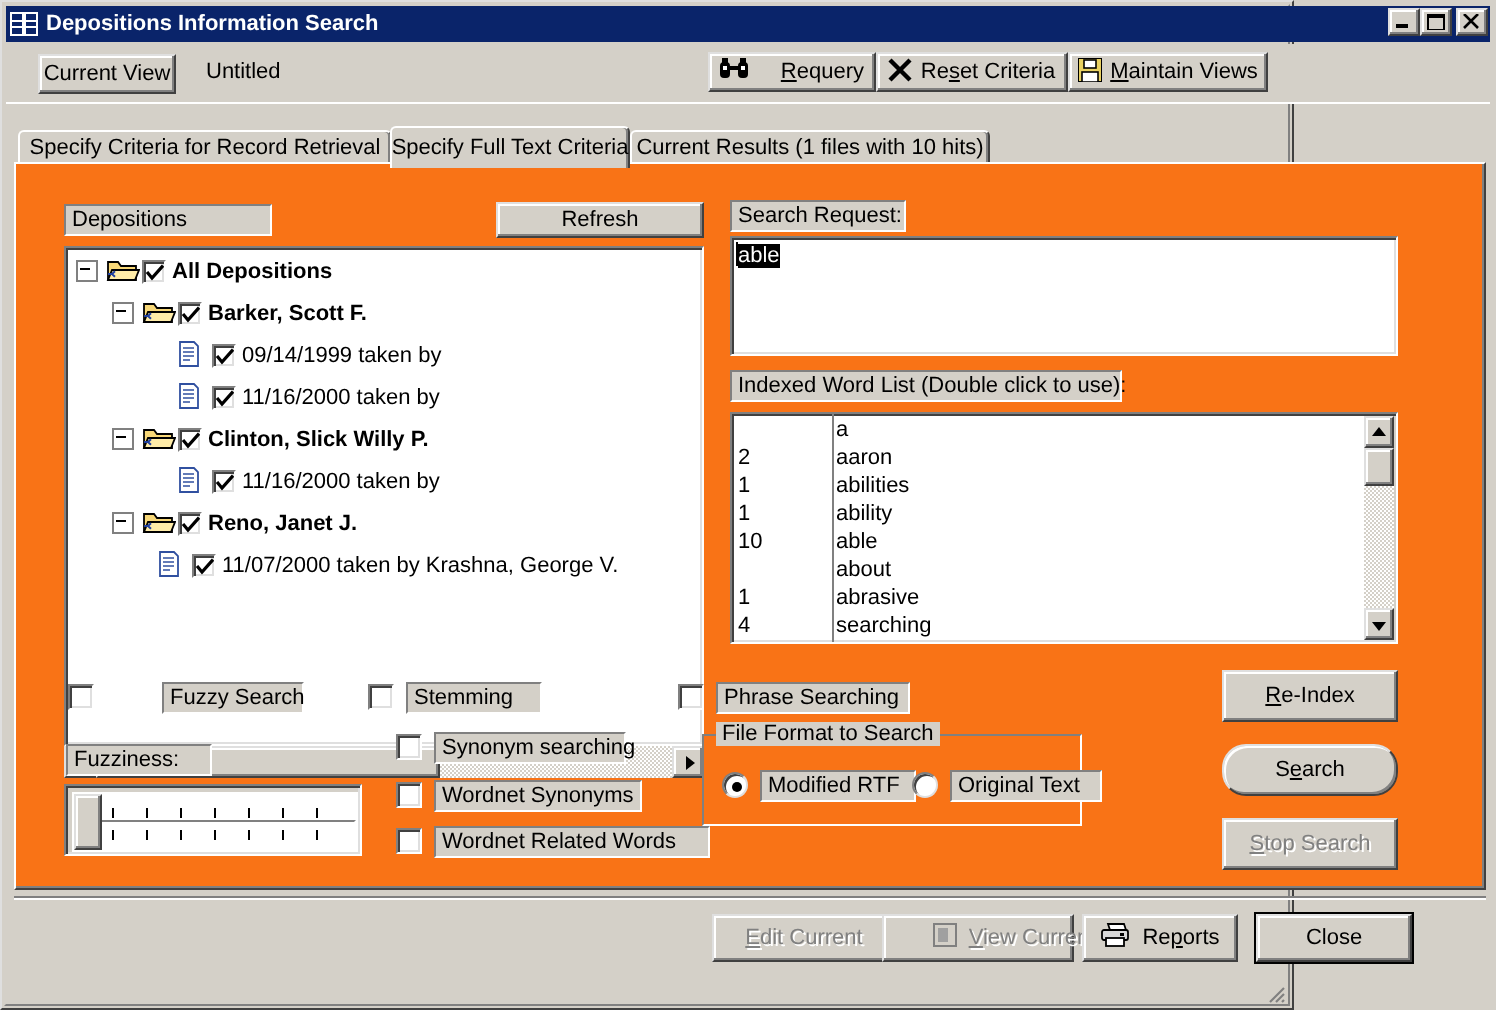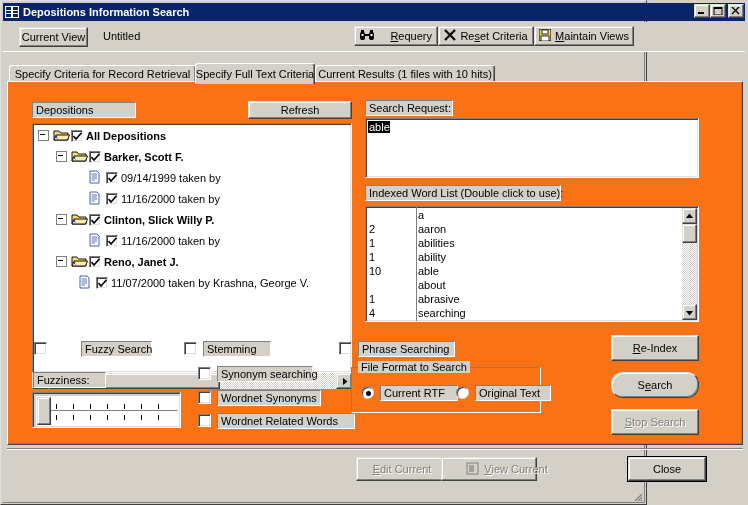--- a/index.html
+++ b/index.html
@@ -531,21 +531,21 @@
 
     <div class="cbx" style="left:331px;top:260px;"></div>
     <div class="lbl" style="left:350px;top:259px;width:97px;height:16px;">Phrase Searching</div>
 
     <div class="grp" style="left:343px;top:285px;width:190px;height:46px;"></div>
     <div style="position:absolute;left:350px;top:279px;background:#d4d0c8;padding:0 3px;font-size:11px;">File Format to Search</div>
 
     <div class="rdo" style="left:353px;top:304px;">
       <div class="dot"></div>
     </div>
-    <div class="lbl" style="left:372px;top:303px;width:78px;height:16px;">Current RTF</div>
+    <div class="lbl" style="left:372px;top:303px;width:78px;height:16px;">Modified RTF</div>
 
     <div class="rdo" style="left:448px;top:304px;"></div>
     <div class="lbl" style="left:467px;top:303px;width:76px;height:16px;">Original Text</div>
 
     <div class="btn" style="left:603px;top:253px;width:88px;height:26px;">
       <span><span class="u">R</span>e-Index</span>
     </div>
     <div class="btn" style="left:603px;top:290px;width:88px;height:26px;border-radius:12px;">
       <span>S<span class="u">e</span>arch</span>
     </div>
@@ -567,20 +567,31 @@
   <div class="btn disabled" style="left:440px;top:456px;width:96px;height:24px;padding-left:36px;">
     <span>
       <svg width="13" height="13" viewBox="0 0 13 13">
         <rect x="1" y="1" width="11" height="11" fill="#d4d0c8" stroke="#808080" stroke-width="1"></rect>
         <path d="M3 3 L8 3 L8 10 L3 10 Z" fill="#a0a0a0"></path>
       </svg>
     </span>
     <span><span class="u">V</span>iew Current</span>
   </div>
 
+  <div class="btn" style="left:540px;top:456px;width:78px;height:24px;">
+    <span>
+      <svg width="16" height="13" viewBox="0 0 16 13">
+        <path d="M4 1 L12 1 L13 4 L5 4 Z" fill="#fff" stroke="#000" stroke-width="0.9"></path>
+        <rect x="1" y="4" width="13" height="5" rx="1" fill="#d8d8d8" stroke="#000" stroke-width="0.9"></rect>
+        <rect x="3" y="8" width="9" height="4" fill="#fff" stroke="#000" stroke-width="0.9"></rect>
+        <rect x="10" y="5.5" width="2" height="1.5" fill="#000"></rect>
+      </svg>
+    </span>
+    <span>Re<span class="u">p</span>orts</span>
+  </div>
 
   <div class="btn default" style="left:627px;top:456px;width:78px;height:24px;">
     <span>Close</span>
   </div>
 
   <div id="grip">
     <svg width="12" height="12" viewBox="0 0 12 12">
       <path d="M11 4 L4 11 M11 7 L7 11 M11 10 L10 11" stroke="#808080" stroke-width="1.1" fill="none"></path>
     </svg>
   </div>

